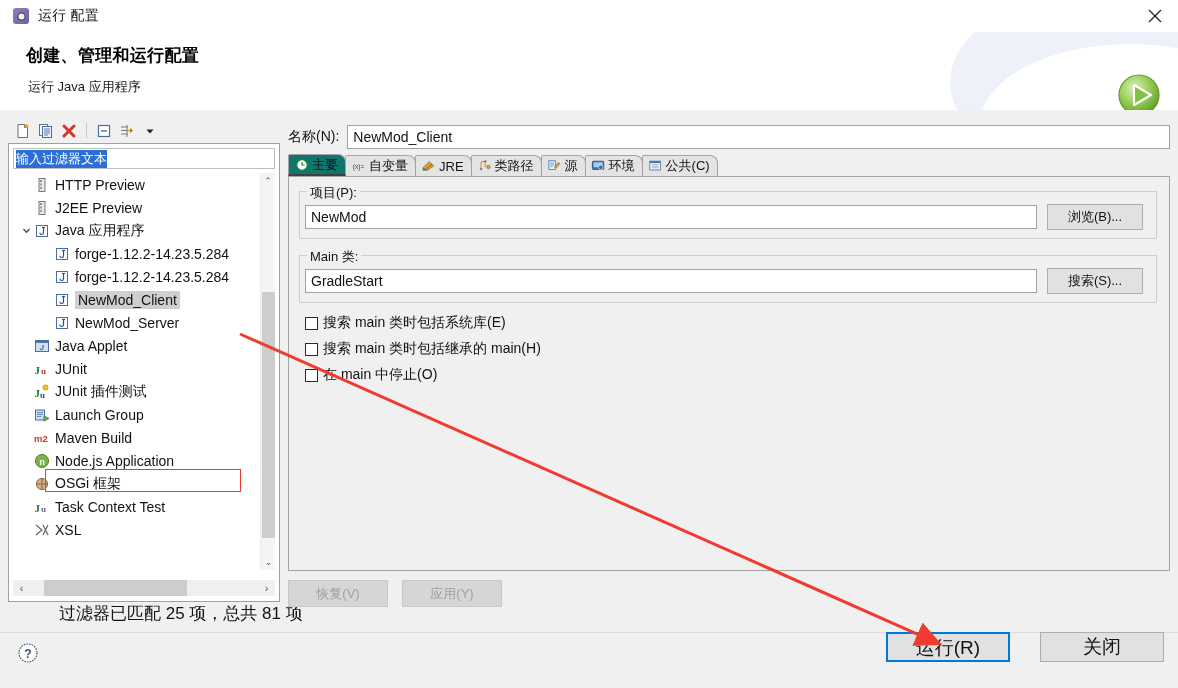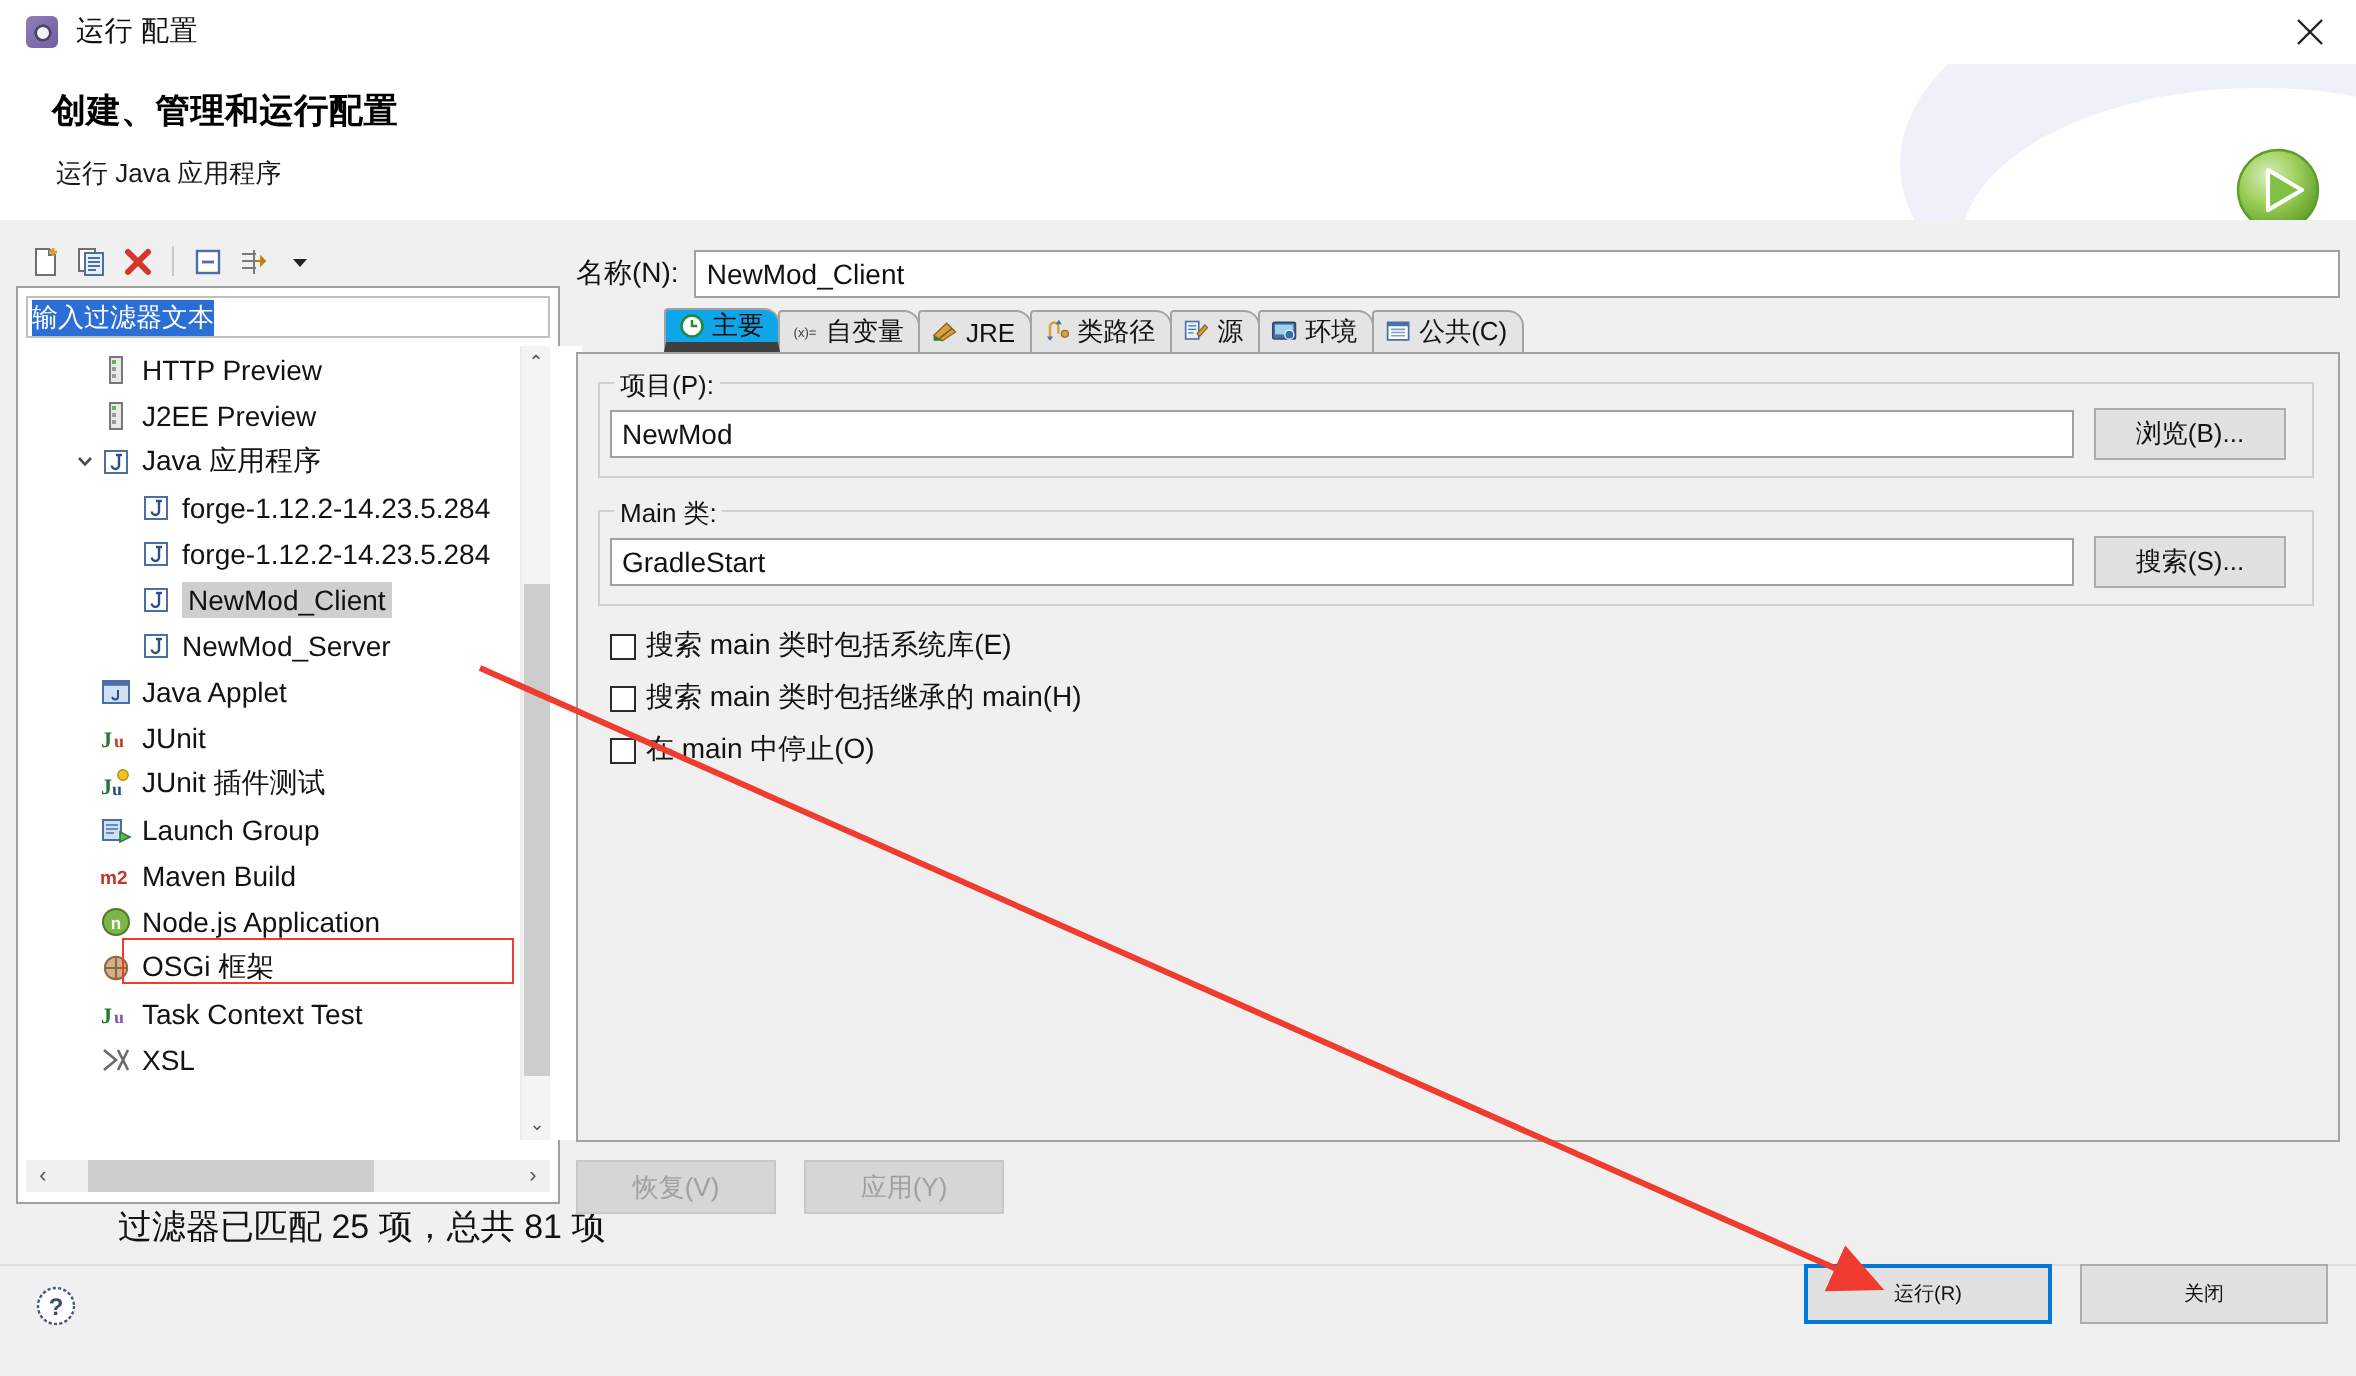--- a/index.html
+++ b/index.html
@@ -160,21 +160,21 @@
   }
   .filter-text {
     background: #2b6fd6;
     color: #ffffff;
     font-size: 13px;
     padding: 1px 0px;
     line-height: 16px;
   }
   .tree-area {
     position: absolute;
-    left: 20px; top: 29px;
+    left: 4px; top: 29px;
     width: 262px; height: 397px;
     overflow: hidden;
     background: #ffffff;
   }
   .tree-list {
     position: absolute;
     left: 0; top: 0;
     width: 244px;
   }
   .tree-row {
@@ -326,25 +326,24 @@
     border-bottom: none;
     background: #e4e4e4;
     box-sizing: border-box;
     margin-right: -1px;
     cursor: default;
     position: relative;
     white-space: nowrap;
     border-radius: 2px 8px 0 0;
   }
   .tab.active {
-    background: #0ea5e9;
+    background: #0f766e;
     height: 22px;
     z-index: 3;
-    border-bottom: 5px solid #404040;
-    margin-left: 44px;
+    border-bottom: 2px solid #404040;
   }
   .tab .tabicon {
     width: 15px; height: 14px;
     display: flex; align-items: center; justify-content: center;
     flex: 0 0 15px;
   }
   .tab-content {
     position: absolute;
     left: 0; top: 53px;
     width: 882px; height: 394px;
@@ -440,25 +439,26 @@
   .footer-btns {
     position: absolute;
     right: 14px; top: 632px;
     display: flex;
     gap: 14px;
   }
   .fbtn {
     width: 124px; height: 30px;
     border: 1px solid #adadad;
     background: #e1e1e1;
-    font-size: 10px;
+    font-size: 19px;
     color: #121212;
     font-family: inherit;
     cursor: default;
     box-sizing: border-box;
+    margin-left: 16px;
   }
   .fbtn.focus {
     border: 2px solid #0078d7;
     background: #e1e1e1;
   }
 
   
   .annot {
     position: absolute;
     left: 0; top: 0;

